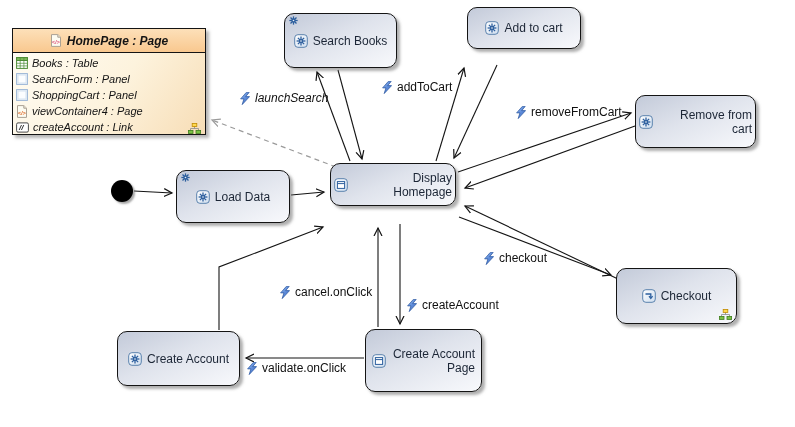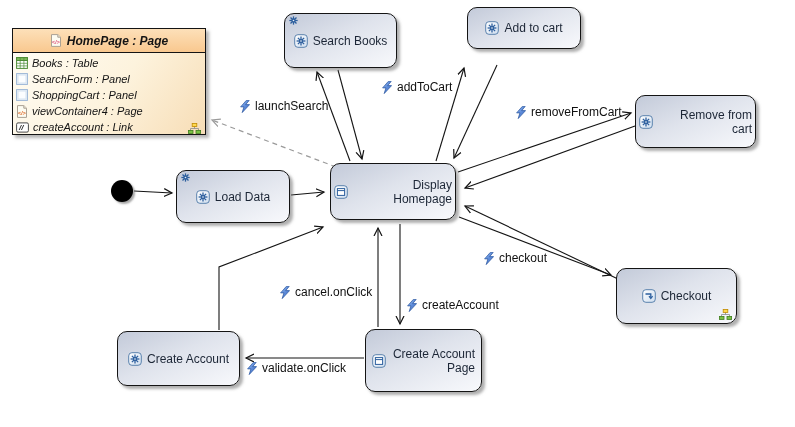--- a/index.html
+++ b/index.html
@@ -238,21 +238,21 @@
     <span>Add to cart</span>
   </div>
 
   <div class="state" style="left:635px;top:95px;width:121px;height:53px;padding:2px 3px;">
     <svg class="ic" width="14" height="14">
         <use href="#sym-action"></use>
       </svg>
     <span>Remove from cart</span>
   </div>
 
-  <div class="state" style="left:330px;top:163px;width:126px;height:57px;padding:2px 3px;">
+  <div class="state" style="left:330px;top:163px;width:126px;height:43px;padding:2px 3px;">
     <svg class="ic" width="14" height="14">
         <use href="#sym-window"></use>
       </svg>
     <span>Display Homepage</span>
   </div>
 
   <div class="state" style="left:616px;top:268px;width:121px;height:56px;">
     <svg class="ic" width="14" height="14">
         <use href="#sym-submachine"></use>
       </svg>
@@ -269,21 +269,21 @@
     <span>Create Account</span>
   </div>
 
   <div class="state" style="left:365px;top:329px;width:117px;height:63px;">
     <svg class="ic" width="14" height="14">
         <use href="#sym-window"></use>
       </svg>
     <span style="max-width:86px;">Create Account Page</span>
   </div>
 
-  <div class="tlabel" style="left:240px;top:99px;">
+  <div class="tlabel" style="left:240px;top:91px;font-style:italic;">
     <svg width="10" height="13">
         <use href="#sym-bolt"></use>
       </svg>
     <span>launchSearch</span>
   </div>
   <div class="tlabel" style="left:382px;top:80px;">
     <svg width="10" height="13">
         <use href="#sym-bolt"></use>
       </svg>
     <span>addToCart</span>

